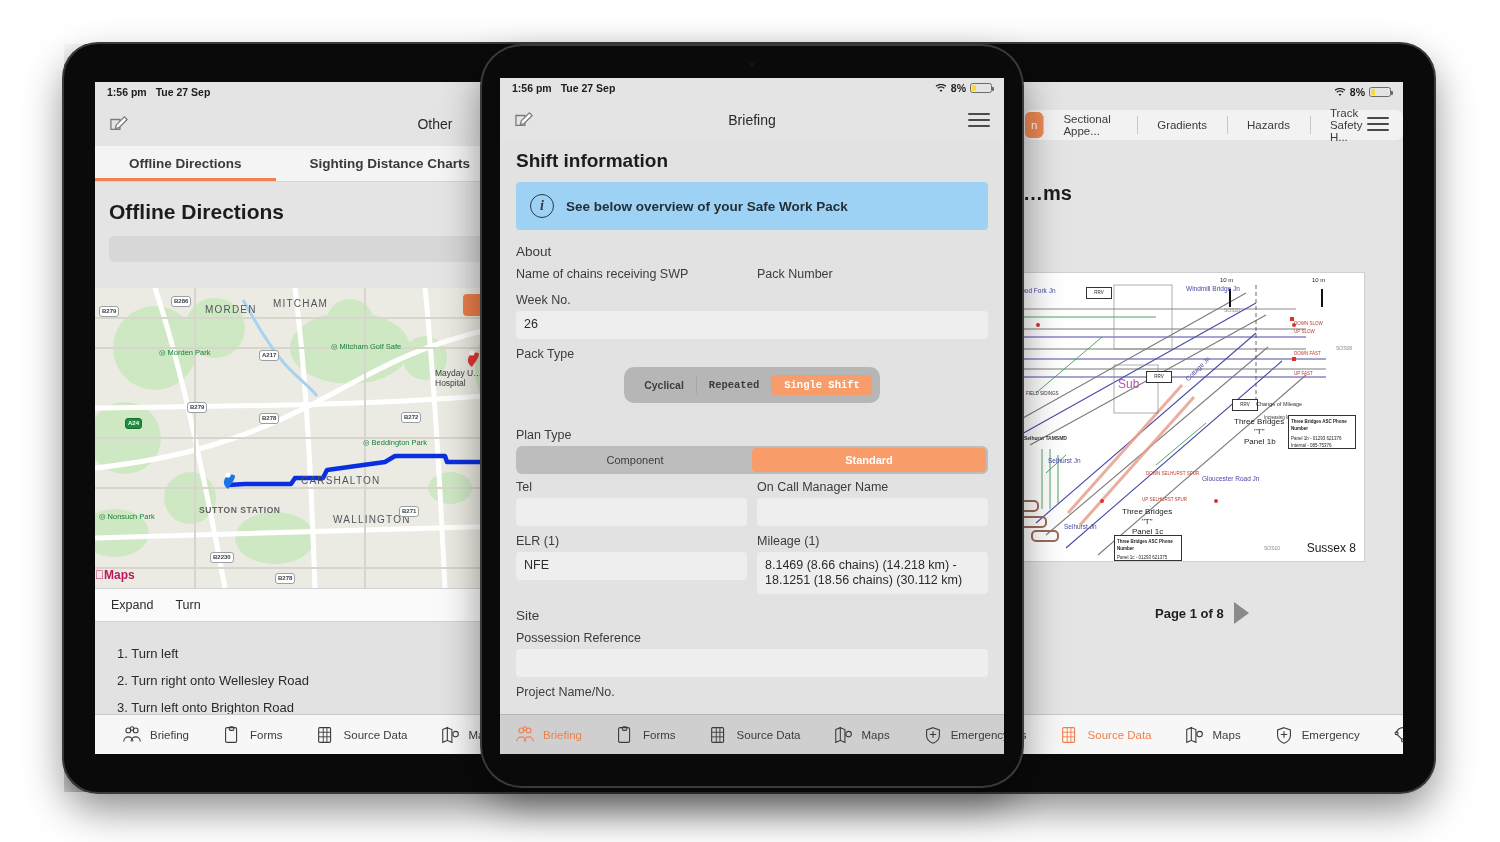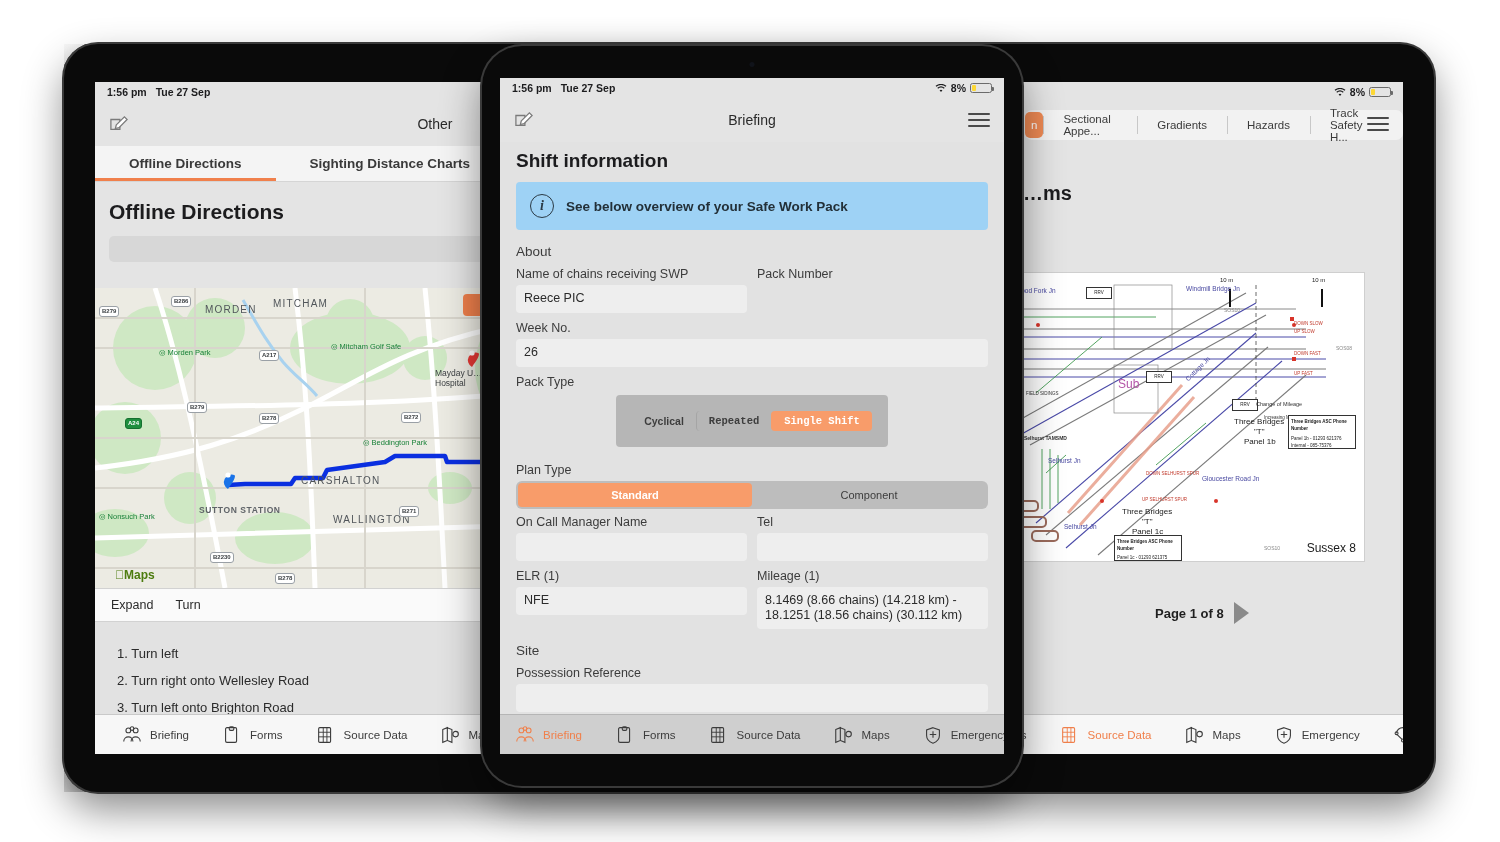--- a/index.html
+++ b/index.html
@@ -72,21 +72,21 @@
                  align-items: center; justify-content: flex-end; padding-right: 6px;
                  font-size: 17px; color: #333; overflow: hidden; }
   .picker .below { text-align: center; font-size: 15px; color: #b9b9b9; margin-top: 1px;
                    overflow: hidden; height: 20px; }
   .maparea { position: relative; height: 300px; background: #eae6de; overflow: hidden; }
   .map-actions { height: 34px; background: #fafafa; border-top: 1px solid #d2d2d2;
                  border-bottom: 1px solid #d2d2d2; display: flex; align-items: center;
                  gap: 22px; padding: 0 16px; font-size: 12.5px; color: #2b2b2b; }
   .dir-list { padding: 18px 22px; background: #e2e2e2; }
   .dir-list li { list-style: none; font-size: 13px; color: #2b2b2b; padding: 6px 0; }
-  .maps-wm { position: absolute; left: 20px; bottom: 6px; font-size: 12px; color: #4d7c0f;
+  .maps-wm { position: absolute; left: 0; bottom: 6px; font-size: 12px; color: #be185d;
              font-weight: 600; }
   .road-badge { position: absolute; background: #fff; border: 1px solid #9aa0a6;
                 border-radius: 3px; font-size: 6px; color: #3c4043; padding: 0 2px;
                 line-height: 9px; font-weight: 600; }
   .road-badge.green { background: #1e8e3e; color: #fff; border-color: #14702f; }
   .place { position: absolute; font-size: 8.5px; color: #5f6368; letter-spacing: .6px; }
   .place.big { font-size: 10px; color: #50555a; letter-spacing: 1.2px; }
   .poi { position: absolute; font-size: 7.5px; color: #188038; }
   .poi::before { content: "◎"; margin-right: 2px; }
   .pin-blue { position: absolute; width: 18px; height: 24px; }
@@ -104,21 +104,21 @@
                    font-family: "Liberation Serif", serif; }
   .banner .btxt { font-size: 13.5px; font-weight: 700; color: #233038; }
   .sect-h { font-size: 13.5px; color: #3c3c3c; margin: 14px 0 8px; }
   .frow { display: flex; gap: 10px; }
   .fcol { flex: 1; min-width: 0; }
   .flabel { font-size: 12.5px; color: #3c3c3c; margin-bottom: 4px; }
   .finput { background: #eeeeee; border-radius: 4px; min-height: 28px; padding: 6px 8px;
             font-size: 12.5px; color: #2b2b2b; line-height: 15px; }
   .fblock { margin-bottom: 8px; }
   .segctl { display: flex; justify-content: center; margin: 6px 0 4px; }
-  .segctl .wrap { display: flex; background: #b6b6b6; border-radius: 4px; padding: 16px; }
+  .segctl .wrap { display: flex; background: #b6b6b6; border-radius: 10px; padding: 8px; }
   .segctl .s { padding: 4px 12px; font-size: 10.5px; color: #3d3d3d; font-weight: 600;
                border-radius: 4px; }
   .segctl .s + .s { border-left: 1px solid #a5a5a5; font-family: Liberation Mono, monospace; }
   .segctl .s.on { background: #f89c6a; color: #fff; border-left-color: transparent; }
   .segwide { display: flex; background: #bdbdbd; border-radius: 6px; padding: 2px; margin: 4px 0 2px; }
   .segwide .s { flex: 1; text-align: center; padding: 6px 0; font-size: 11px; color: #3d3d3d;
                 border-radius: 4px; }
   .segwide .s.on { background: #f89c6a; color: #fff; font-weight: 600; }
 
   
@@ -594,54 +594,53 @@
         <div class="banner">
           <div class="icirc">i</div>
           <div class="btxt">See below overview of your Safe Work Pack</div>
         </div>
 
         <div class="sect-h">About</div>
 
         <div class="frow fblock">
           <div class="fcol">
             <div class="flabel">Name of chains receiving SWP</div>
-            <div class="finput">Reece PIC</div>
           </div>
           <div class="fcol">
             <div class="flabel">Pack Number</div>
           </div>
         </div>
 
         <div class="fblock">
           <div class="flabel">Week No.</div>
           <div class="finput">26</div>
         </div>
 
         <div class="flabel">Pack Type</div>
         <div class="segctl">
           <div class="wrap">
             <div class="s">Cyclical</div>
             <div class="s">Repeated</div>
             <div class="s on">Single Shift</div>
           </div>
         </div>
 
-        <div class="flabel" style="margin-top:16px;">Plan Type</div>
+        <div class="flabel" style="margin-top:25px;">Plan Type</div>
         <div class="segwide">
+          <div class="s">Component</div>
           <div class="s on">Standard</div>
-          <div class="s">Component</div>
         </div>
 
         <div class="frow fblock" style="margin-top:6px;">
           <div class="fcol">
+            <div class="flabel">Tel</div>
+            <div class="finput"></div>
+          </div>
+          <div class="fcol">
             <div class="flabel">On Call Manager Name</div>
-            <div class="finput"></div>
-          </div>
-          <div class="fcol">
-            <div class="flabel">Tel</div>
             <div class="finput"></div>
           </div>
         </div>
 
         <div class="frow fblock">
           <div class="fcol">
             <div class="flabel">ELR (1)</div>
             <div class="finput">NFE</div>
           </div>
           <div class="fcol">

